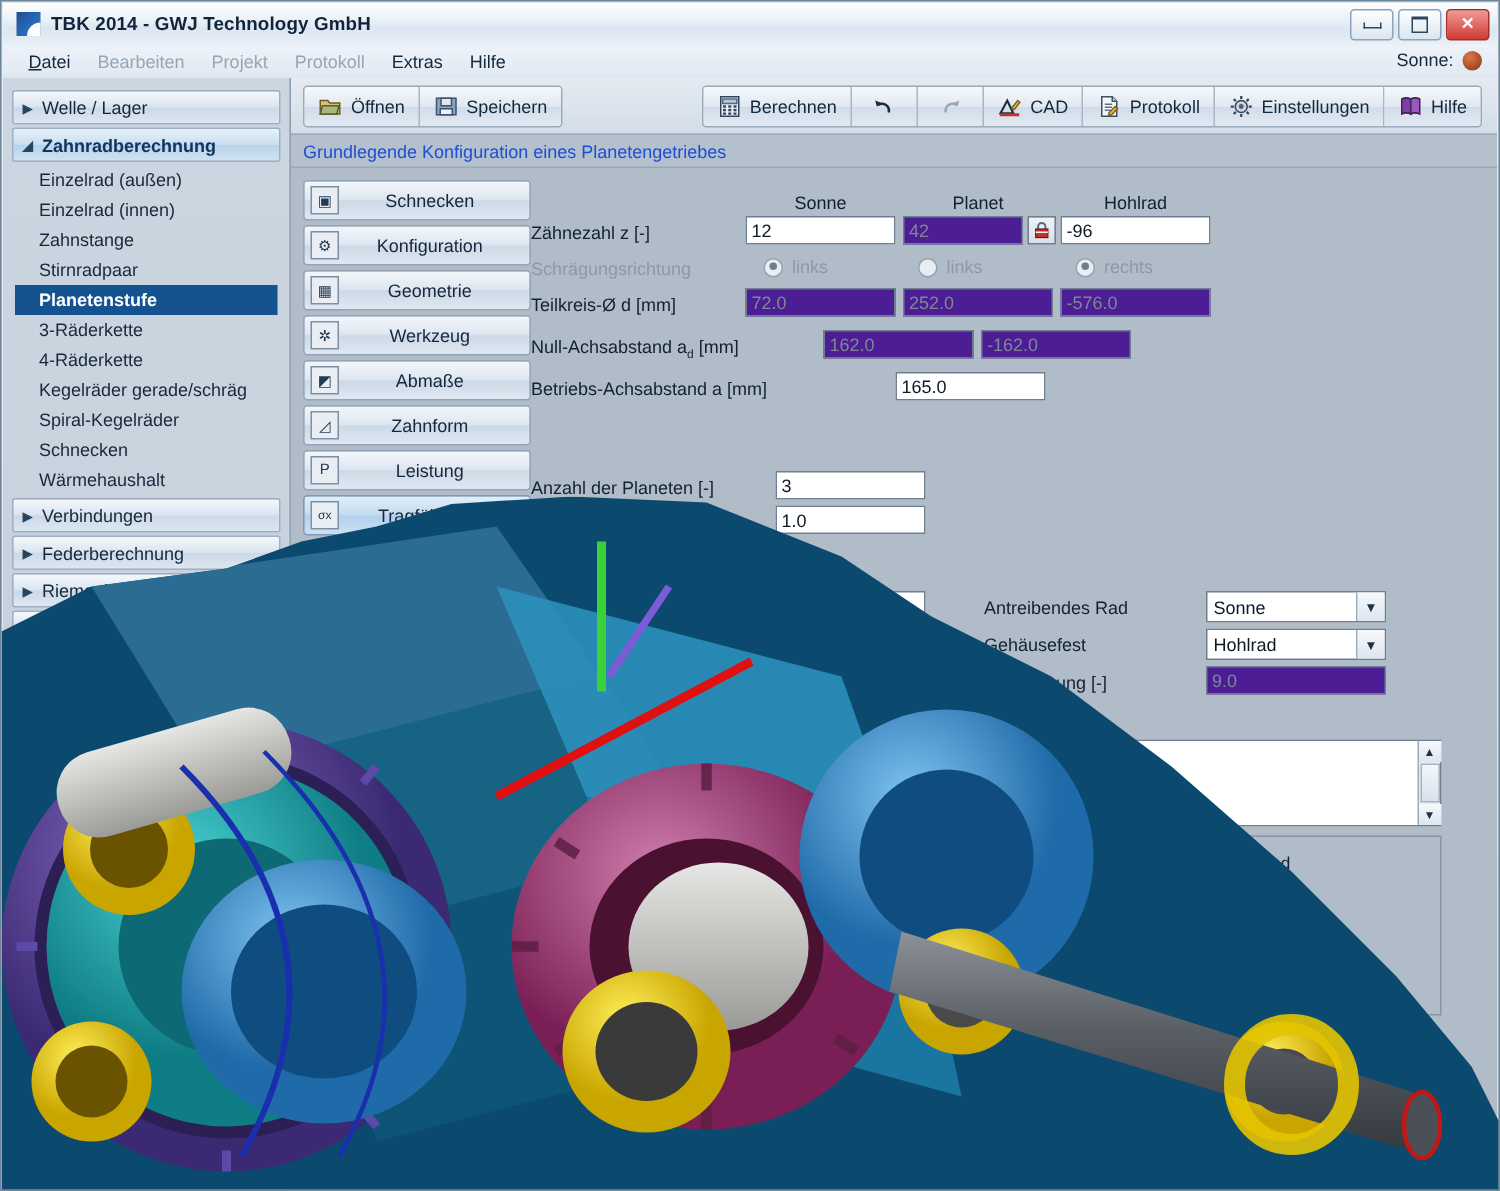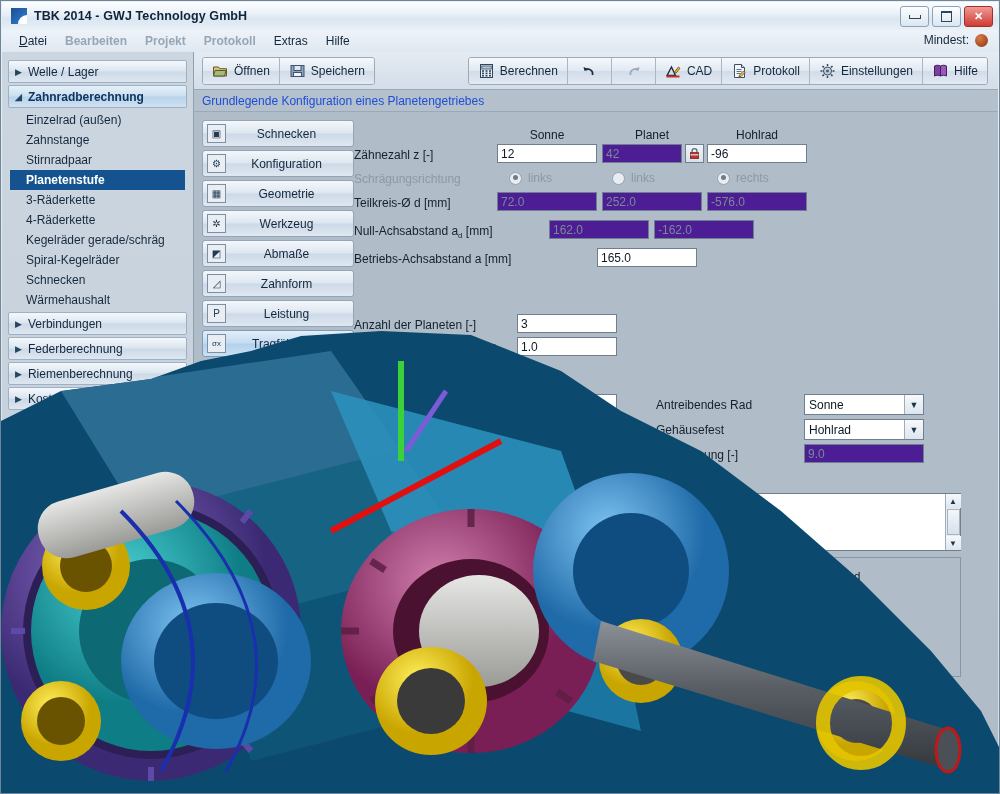--- a/index.html
+++ b/index.html
@@ -42,21 +42,21 @@
   .min-g{width:10px;height:3px;border:1px solid #2c4660;border-top:none;}
   .max-g{width:9px;height:8px;border:1px solid #2c4660;border-top-width:2px;}
 
   
   .menubar{
     position:absolute;left:1px;top:29px;width:996px;height:22px;
     background:linear-gradient(#eef3f9,#dfe8f1);
     display:flex;align-items:center;padding-left:8px;box-sizing:border-box;
   }
   .menu-item{font-size:12px;color:#14283d;padding:2px 9px;cursor:default;}
-  .menu-item.dis{color:#98a6b4;font-weight:bold;}
+  .menu-item.dis{color:#98a6b4;}
   .menu-item u{text-decoration:underline;}
   .server-wrap{position:absolute;right:10px;top:3px;display:flex;align-items:center;gap:6px;}
   .server-lbl{font-size:12px;color:#16283c;}
   .server-dot{width:13px;height:13px;border-radius:50%;
     background:radial-gradient(circle at 35% 30%,#d87b47,#8c3311);}
 
   
   .content{position:absolute;left:1px;top:51px;width:996px;height:741px;background:#b0bcc8;}
 
   
@@ -219,38 +219,39 @@
   </div>
 
   <div class="menubar">
     <div class="menu-item"><u>D</u>atei</div>
     <div class="menu-item dis">Bearbeiten</div>
     <div class="menu-item dis">Projekt</div>
     <div class="menu-item dis">Protokoll</div>
     <div class="menu-item">Extras</div>
     <div class="menu-item">Hilfe</div>
     <div class="server-wrap">
-      <span class="server-lbl">Mindest:</span>
+      <span class="server-lbl">Sonne:</span>
       <span class="server-dot"></span>
     </div>
   </div>
 
   <div class="content">
 
     <div class="sidebar">
       <div class="grp">
         <span class="arrow">▶</span>
         <span>Welle / Lager</span>
       </div>
       <div class="grp open">
         <span class="arrow">◢</span>
         <span>Zahnradberechnung</span>
       </div>
       <div class="sub-list">
         <div class="leaf">Einzelrad (außen)</div>
+        <div class="leaf">Einzelrad (innen)</div>
         <div class="leaf">Zahnstange</div>
         <div class="leaf">Stirnradpaar</div>
         <div class="leaf sel">Planetenstufe</div>
         <div class="leaf">3-Räderkette</div>
         <div class="leaf">4-Räderkette</div>
         <div class="leaf">Kegelräder gerade/schräg</div>
         <div class="leaf">Spiral-Kegelräder</div>
         <div class="leaf">Schnecken</div>
         <div class="leaf">Wärmehaushalt</div>
       </div>

